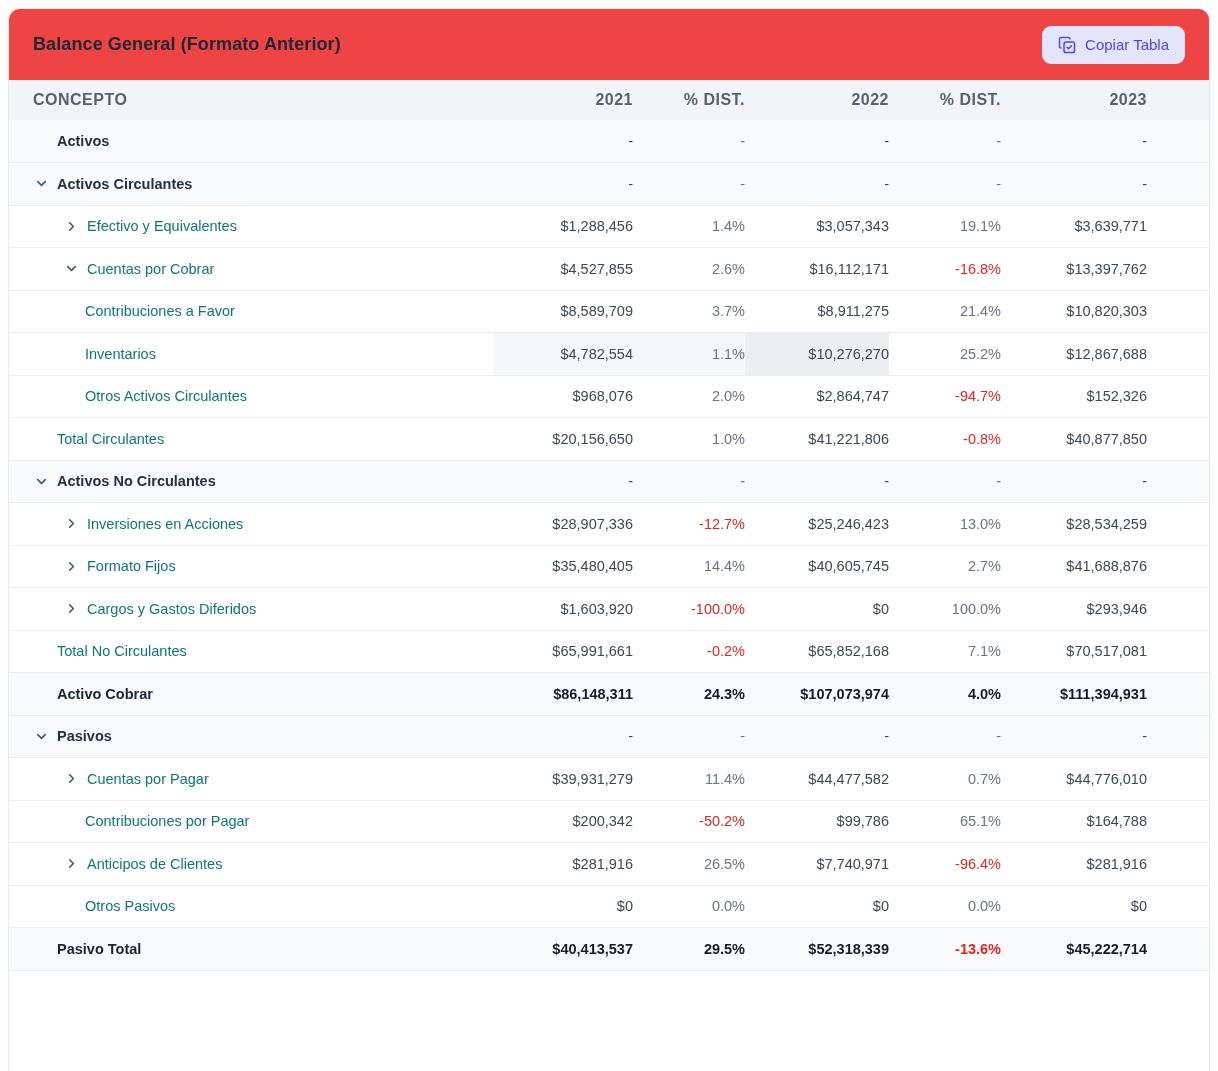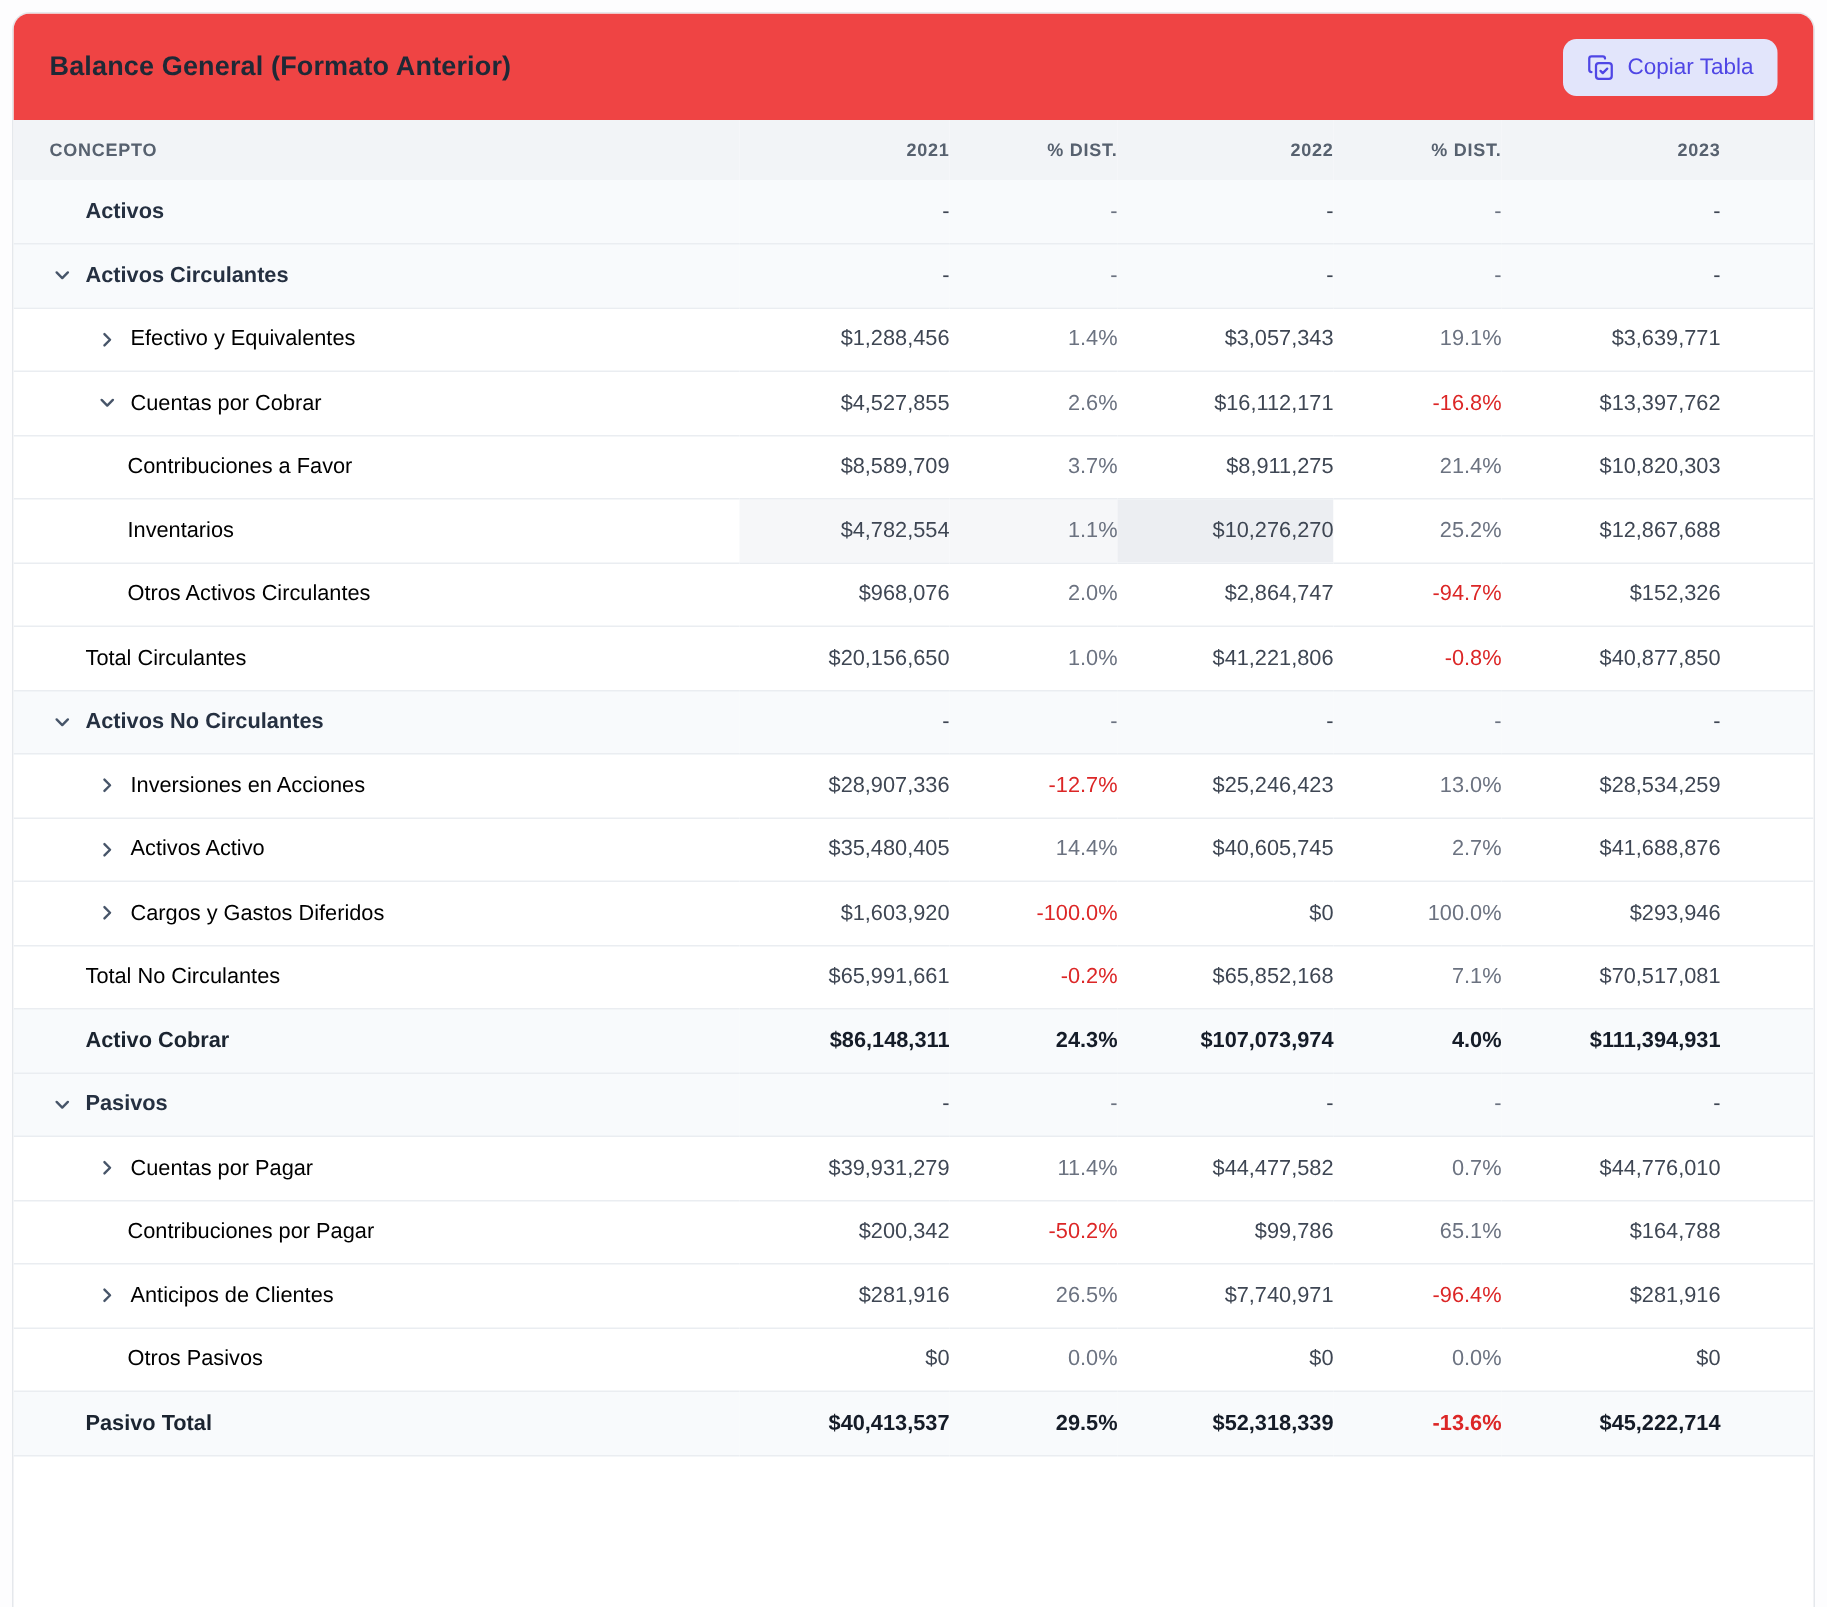--- a/index.html
+++ b/index.html
@@ -8,38 +8,38 @@
   .card { position:absolute; left:8px; top:8px; width:1202px; height:1090px;
           background:#ffffff; border:1px solid #e5e8ec; border-radius:12px; overflow:hidden; }
   .card-header { display:flex; align-items:center; justify-content:space-between;
                  height:71px; padding:0 24px; background:#ef4444; }
   .title { font-size:18px; font-weight:700; color:#1e2936; letter-spacing:0.1px; }
   .copy-btn { display:inline-flex; align-items:center; gap:9px; border:none; cursor:pointer;
               background:#e2e5fb; color:#4f46e5; font-family:"Liberation Sans",sans-serif;
               font-size:15px; font-weight:500; padding:10px 16px; border-radius:9px; }
   .copy-btn svg { display:block; }
   table { width:100%; border-collapse:collapse; table-layout:fixed; }
-  thead th { height:40px; background:#f2f4f7; font-size:12px; font-weight:700;
+  thead th { height:40px; background:#f2f4f7; font-size:16px; font-weight:700;
              color:#57616f; letter-spacing:0.5px; text-align:right; padding:0; }
   thead th.th-concept { text-align:left; padding-left:24px; }
   thead th.th-last { padding-right:62px; }
   tbody td { height:42.5px; border-bottom:1px solid #eaedf1; font-size:14.5px;
              color:#3e4653; padding:0; background:#ffffff; }
   td.num { text-align:right; }
   td.num.pct { color:#6b7280; }
   td.num.neg { color:#dc2626; }
   td.num.last { padding-right:62px; }
   td.concept .cwrap { display:flex; align-items:flex-start; gap:8px; }
   tr.lvl1 .cwrap { padding-left:24px; }
   tr.lvl1.no-chev .cwrap { padding-left:48px; }
   tr.lvl2 .cwrap { padding-left:54px; }
   tr.lvl3 .cwrap { padding-left:76px; }
   .chev { width:16px; height:16px; display:inline-flex; align-items:center;
           justify-content:center; cursor:pointer; flex:0 0 16px; }
-  .lbl { color:#000000; }
+  .lbl { color:#0f766e; }
   tr.section td { background:#f8fafc; }
   tr.section .lbl { font-weight:700; color:#253041; }
   tr.total td { background:#f8fafc; font-weight:700; color:#151c28; }
   tr.total .lbl { font-weight:700; color:#1b2430; }
   tr.total td.num.pct { color:#151c28; }
   tr.total td.num.neg { color:#dc2626; }
   td.hl-light { background:#f6f7f9; }
   td.hl-dark { background:#eceef2; }
 </style>
 </head>
@@ -231,21 +231,21 @@
     <td class="num last">$28,534,259</td>
   </tr>
         <tr class="lvl2">
     <td class="concept">
       <div class="cwrap">
         <span class="chev">
                 <svg width="15" height="15" viewBox="0 0 16 16" fill="none" stroke="#475569" stroke-width="1.7" stroke-linecap="round" stroke-linejoin="round">
                   <path d="M6 4l4 4-4 4"></path>
                 </svg>
               </span>
-        <span class="lbl">Activos Activo</span>
+        <span class="lbl">Formato Fijos</span>
       </div>
     </td>
     <td class="num">$35,480,405</td>
     <td class="num pct">14.4%</td>
     <td class="num">$40,605,745</td>
     <td class="num pct">2.7%</td>
     <td class="num last">$41,688,876</td>
   </tr>
         <tr class="lvl2">
     <td class="concept">

